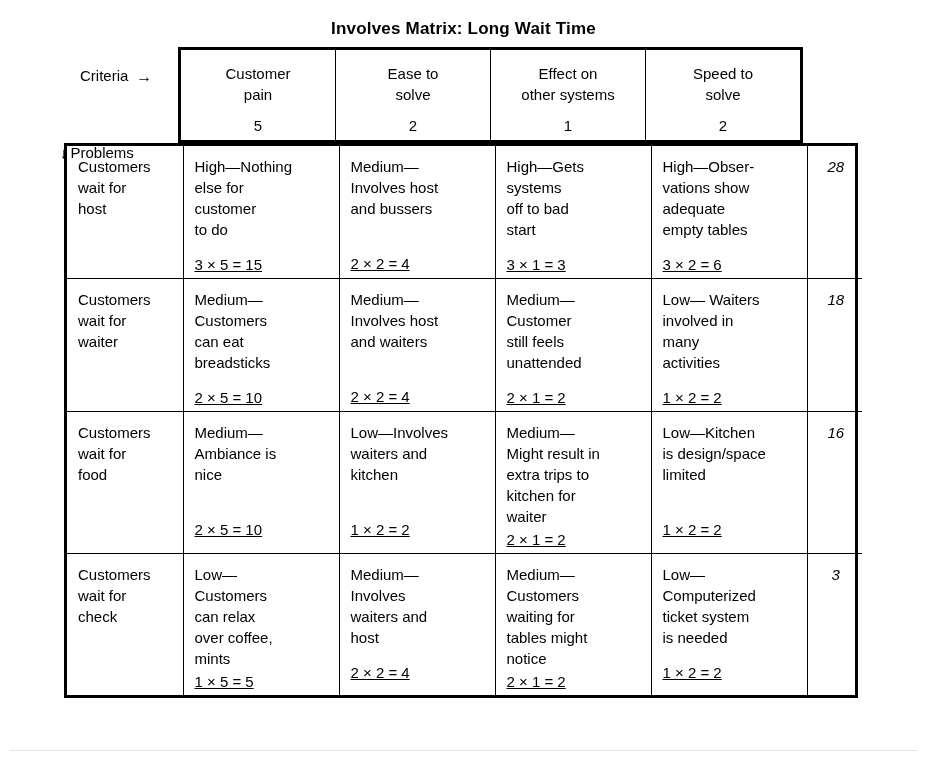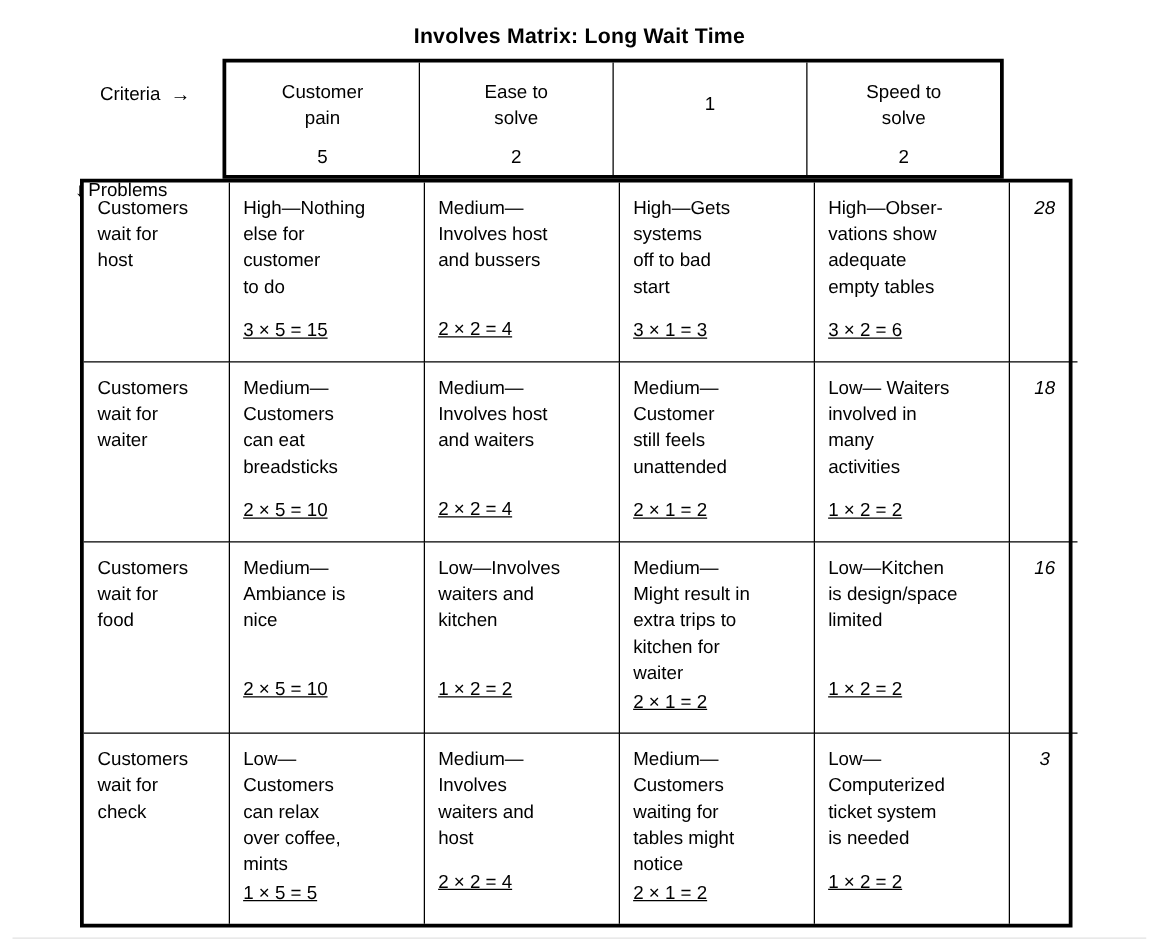--- a/index.html
+++ b/index.html
@@ -103,21 +103,21 @@
   }
   #matrix-body table {
     border-collapse: collapse;
     table-layout: fixed;
     width: 100%;
   }
   #matrix-body td {
     vertical-align: top;
     font-size: 15px;
     line-height: 21px;
-    padding: 10px 9px 14px 11px;
+    padding: 10px 9px 3px 11px;
     border-right: 1.5px solid #000;
     border-bottom: 1.5px solid #000;
   }
   #matrix-body tr:last-child td { border-bottom: none; }
   #matrix-body td.total-cell { border-right: none; }
 
   .col-problem  { width: 116px; }
   .col-crit     { width: 156px; }
   .col-total    { width: 55px; }
 
@@ -173,20 +173,22 @@
     <span class="criteria-name">Customer
 pain</span>
     <span class="criteria-weight">5</span>
   </div>
   <div class="criteria-cell">
     <span class="criteria-name">Ease to
 solve</span>
     <span class="criteria-weight">2</span>
   </div>
   <div class="criteria-cell">
+    <span class="criteria-name">Effect on
+other systems</span>
     <span class="criteria-weight">1</span>
   </div>
   <div class="criteria-cell">
     <span class="criteria-name">Speed to
 solve</span>
     <span class="criteria-weight">2</span>
   </div>
 </div>
 
 <div id="matrix-body">

